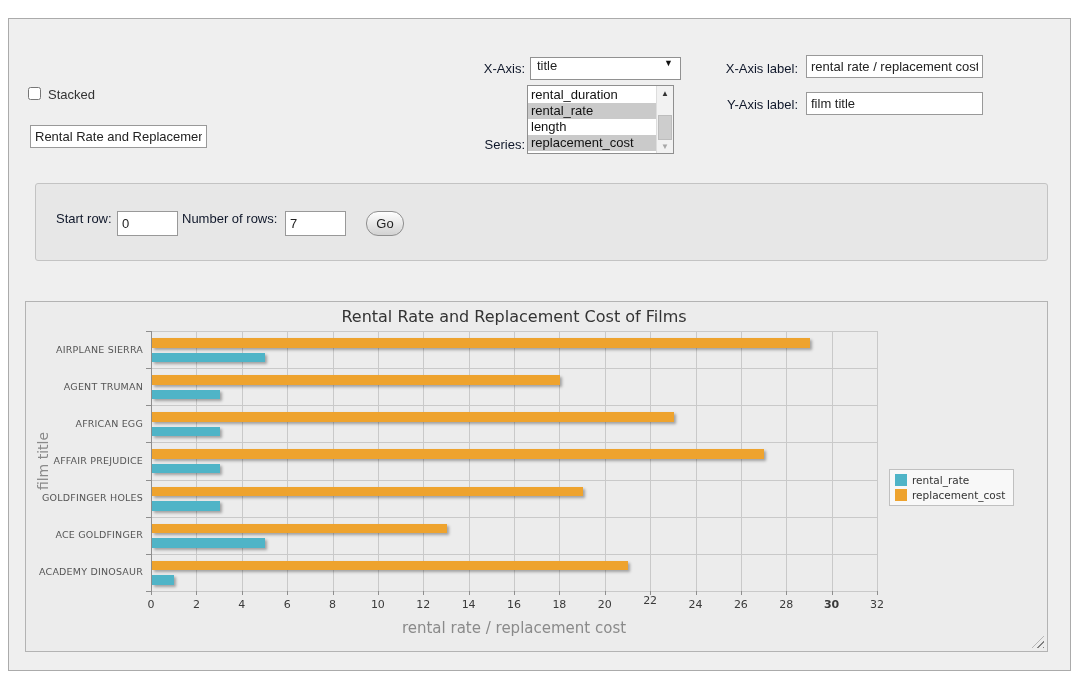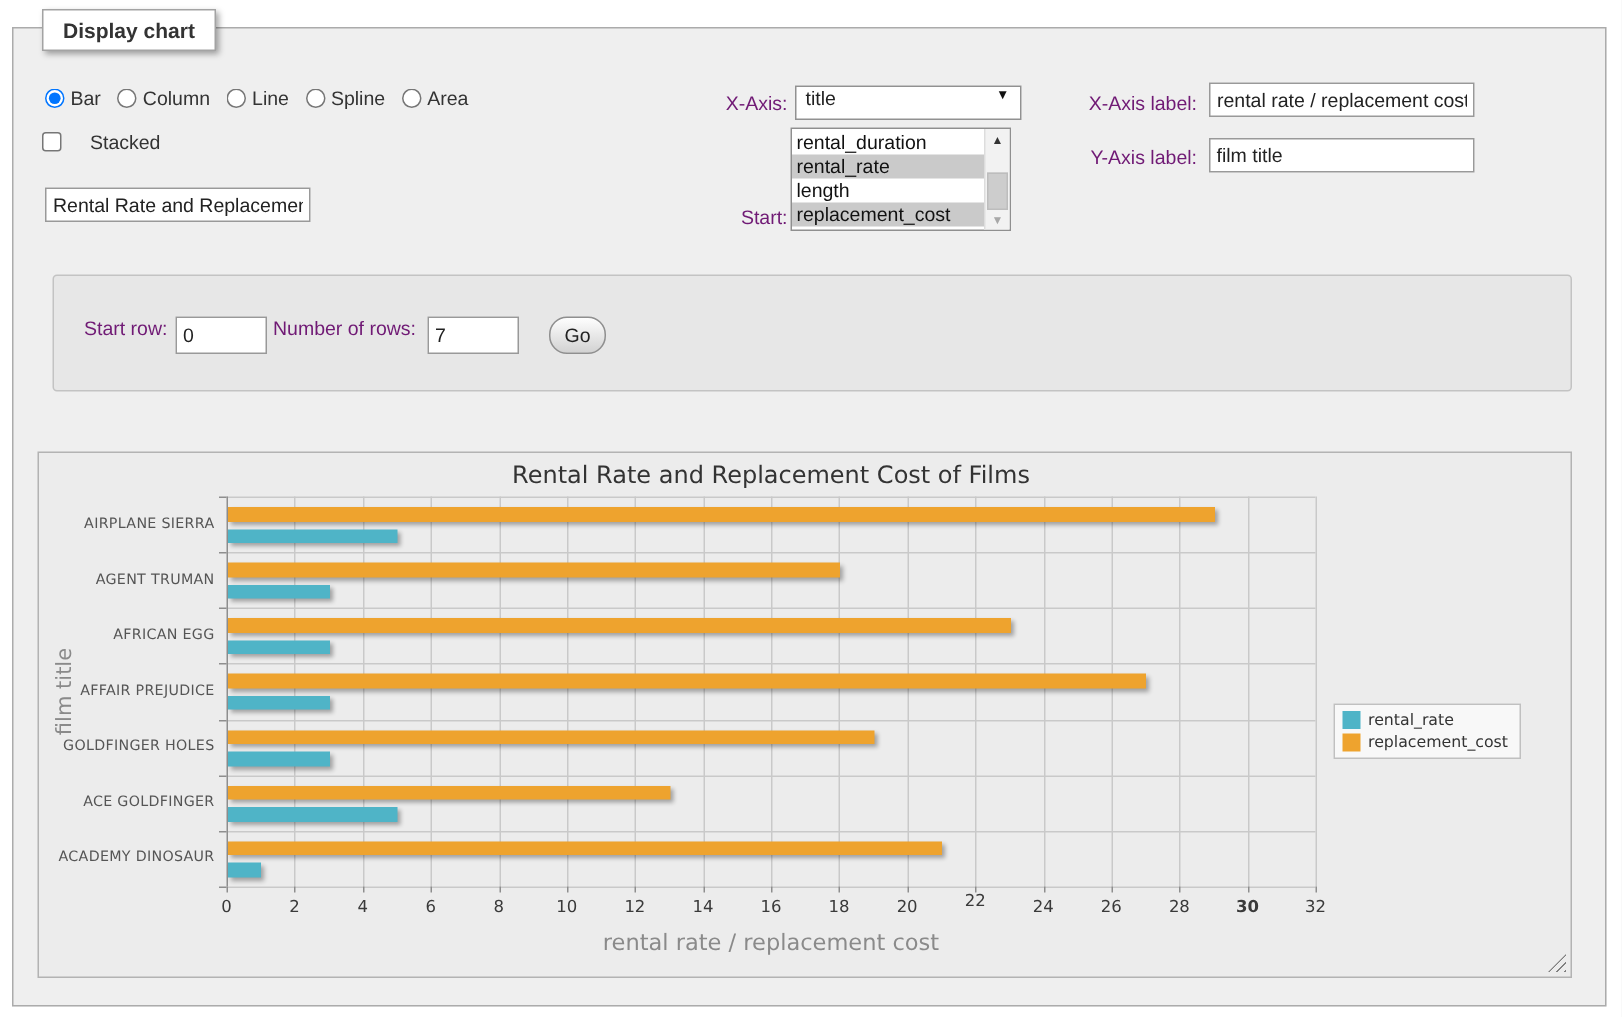--- a/index.html
+++ b/index.html
@@ -4,29 +4,29 @@
 <style>
   * { box-sizing: border-box; }
   body { margin:0; background:#fff; font-family:"Liberation Sans",sans-serif; }
   .screen { position:relative; width:1081px; height:681px; background:#fff; overflow:hidden; }
   .abs { position:absolute; }
 
   .fieldset-box { left:8px; top:18px; width:1063px; height:653px; background:#efefef; border:1px solid #ababab; }
   .legend-tab { left:28px; top:6px; background:#fff; border:1px solid #a3a3a3; padding:5px 13px;
                 font-weight:bold; font-size:14px; color:#333; box-shadow:2px 2px 4px rgba(0,0,0,.35); z-index:5; }
 
-  .ctl-label { font-size:13px; color:#701a75; }
+  .ctl-label { font-size:13px; color:#0f172a; }
   .right { text-align:right; }
   input.text { border:1px solid #999; background:#fff; font-size:13px; color:#222;
                padding:2px 4px; font-family:inherit; width:100%; height:100%; }
 
   .radio-row { display:flex; align-items:center; gap:11px; height:20px; }
   .radio-item { display:flex; align-items:center; gap:4px; font-size:13px; color:#333; }
   input[type=radio], input[type=checkbox] { margin:0; width:13px; height:13px; }
-  .check-row { display:flex; align-items:center; gap:19px; font-size:13px; color:#333; }
+  .check-row { display:flex; gap:7px; font-size:13px; color:#333; }
 
   .selectbox { background:#fff; border:1px solid #919191; display:flex; 
                justify-content:space-between; padding:0 7px 0 6px; font-size:13px; color:#222; }
   .selectbox .arrow { font-size:9px; color:#111; }
 
   .listbox { background:#fff; border:1px solid #8f8f8f; display:flex; }
   .listbox .opts { flex:1; overflow:hidden; padding-top:1px; }
   .option { font-size:13px; color:#111; padding:0 3px; height:16px; line-height:16px; white-space:nowrap; }
   .option.selected { background:#cacaca; }
   .scrollbar { width:17px; background:#f2f2f2; border-left:1px solid #ddd; position:relative; }
@@ -60,61 +60,38 @@
   .resize-handle { position:absolute; right:3px; bottom:3px; width:12px; height:12px;
                    background:repeating-linear-gradient(135deg,#808080 0 1px,transparent 1px 4px);
                    clip-path:polygon(100% 0,100% 100%,0 100%); }
 </style>
 </head>
 <body>
 
 <div class="screen">
 
   <div class="abs fieldset-box"></div>
-  <div class="abs legend-tab">Display chart</div>
-
-  <div class="abs radio-row" style="left:30px;top:55px;">
-      <label class="radio-item">
-        <input type="radio" name="chart-type" checked="" style="">
-        <span>Bar</span>
-      </label>
-      <label class="radio-item">
-        <input type="radio" name="chart-type" style="">
-        <span>Column</span>
-      </label>
-      <label class="radio-item">
-        <input type="radio" name="chart-type" style="">
-        <span>Line</span>
-      </label>
-      <label class="radio-item">
-        <input type="radio" name="chart-type" style="">
-        <span>Spline</span>
-      </label>
-      <label class="radio-item">
-        <input type="radio" name="chart-type" style="">
-        <span>Area</span>
-      </label>
-    </div>
+
 
   <div class="abs check-row" style="left:28px;top:87px;">
     <input type="checkbox" id="stacked-cb" style="">
     <span>Stacked</span>
   </div>
 
   <div class="abs" style="left:30px;top:125px;width:177px;height:23px;">
     <input class="text" value="Rental Rate and Replacement Cost of Films" style="">
   </div>
 
   <div class="abs ctl-label right" style="left:460px;top:61px;width:65px;">X-Axis:</div>
   <div class="abs selectbox" style="left:530px;top:57px;width:151px;height:23px;">
     <span>title</span>
     <span class="arrow">▼</span>
   </div>
 
-  <div class="abs ctl-label right" style="left:460px;top:137px;width:65px;">Start:</div>
+  <div class="abs ctl-label right" style="left:460px;top:137px;width:65px;">Series:</div>
   <div class="abs listbox" style="left:527px;top:85px;width:147px;height:69px;">
     <div class="opts">
         <div class="option">rental_duration</div>
         <div class="option selected">rental_rate</div>
         <div class="option">length</div>
         <div class="option selected">replacement_cost</div>
       </div>
     <div class="scrollbar">
       <div class="sb-btn">▲</div>
       <div class="sb-thumb"></div>

